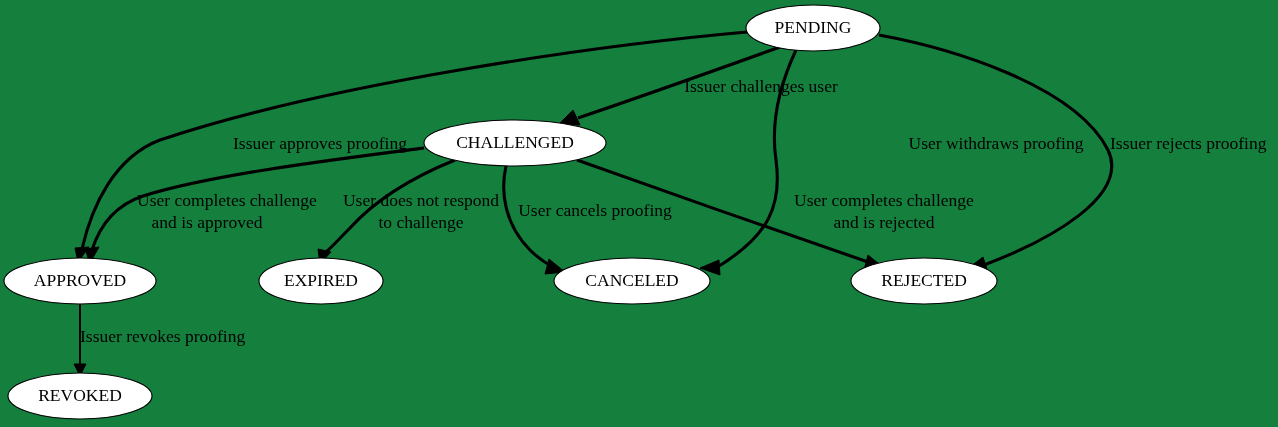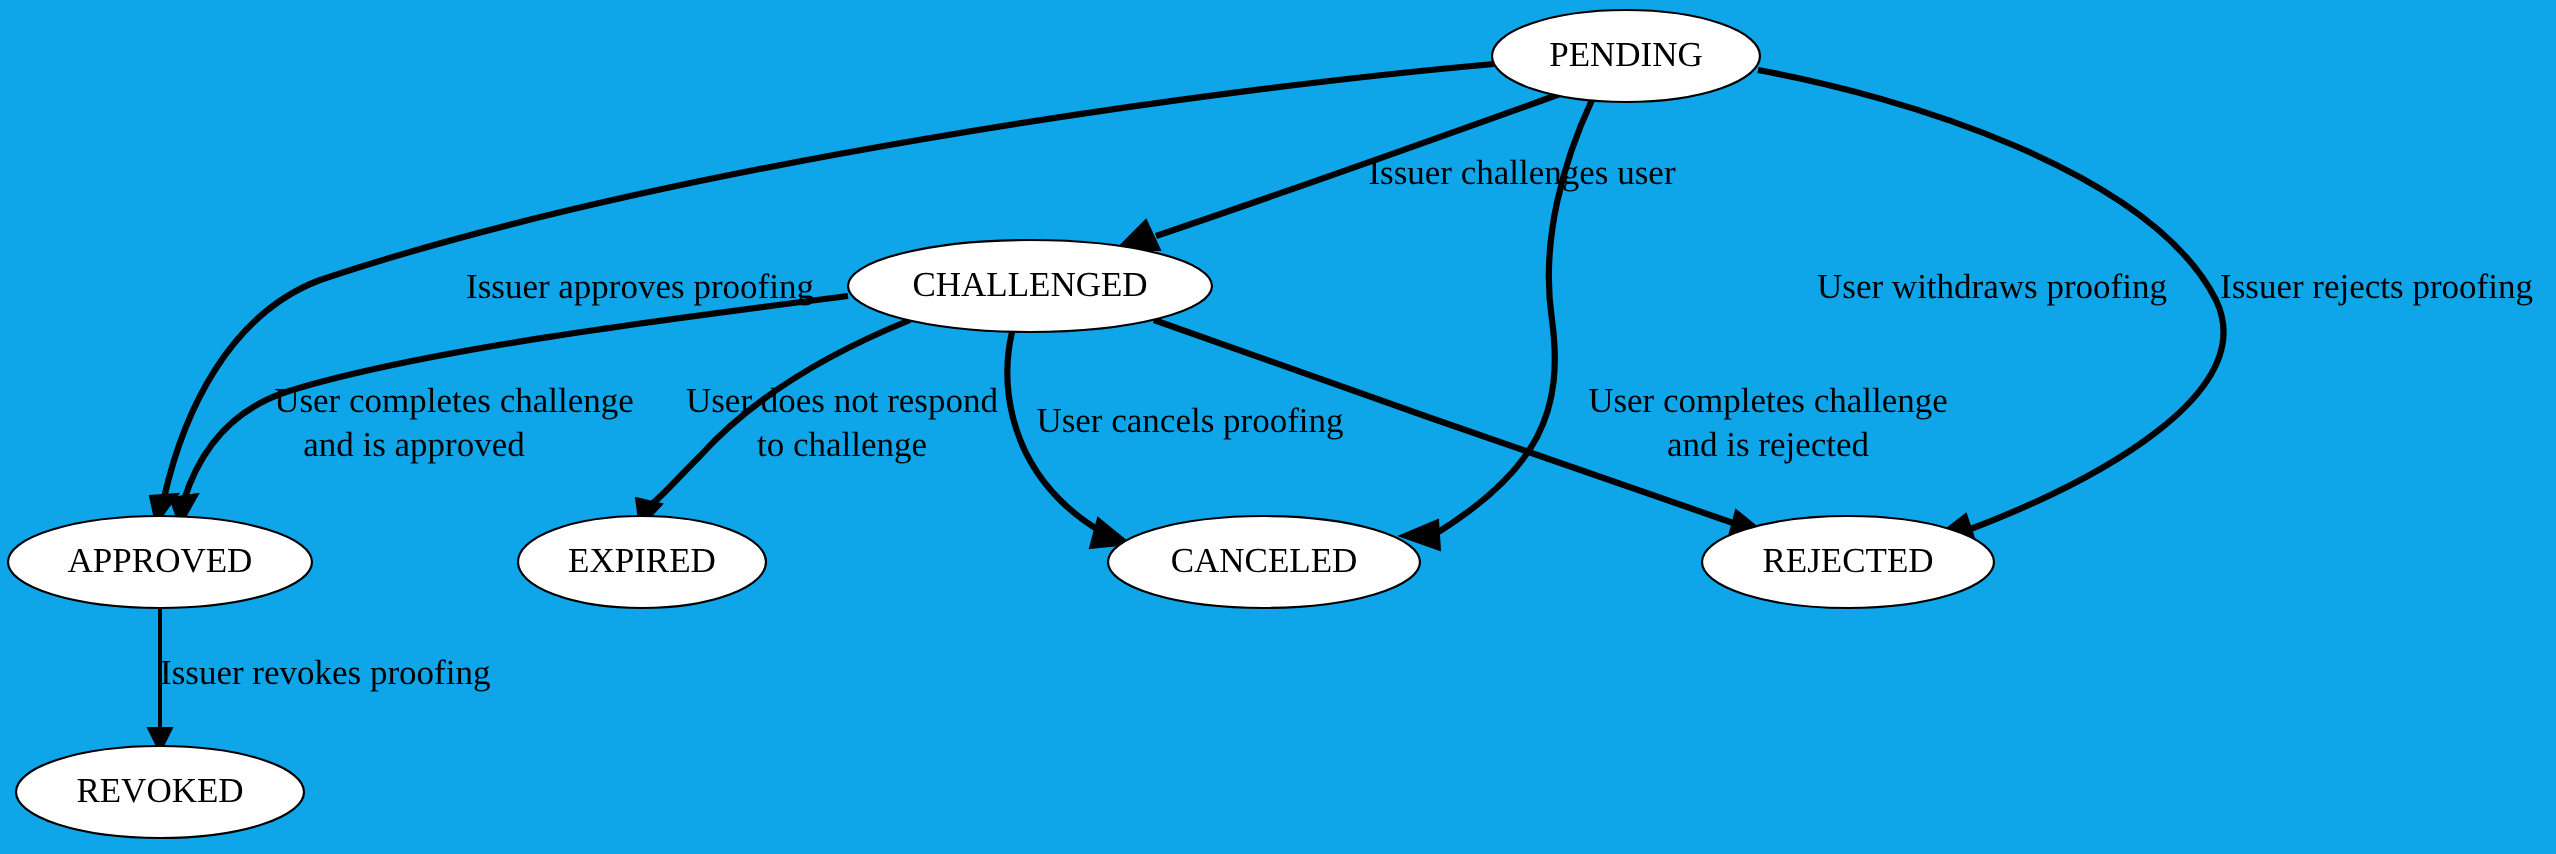--- a/index.html
+++ b/index.html
@@ -5,21 +5,21 @@
 <style>
   html, body {
     margin: 0;
     padding: 0;
     background: #ffffff;
   }
   #diagram-root {
     position: relative;
     width: 1278px;
     height: 427px;
-    background: #0ea5e9;
+    background: #15803d;
     overflow: hidden;
     font-family: "Liberation Serif", "DejaVu Serif", serif;
   }
   svg#graph-canvas {
     position: absolute;
     top: 0;
     left: 0;
     width: 1278px;
     height: 427px;
     display: block;

